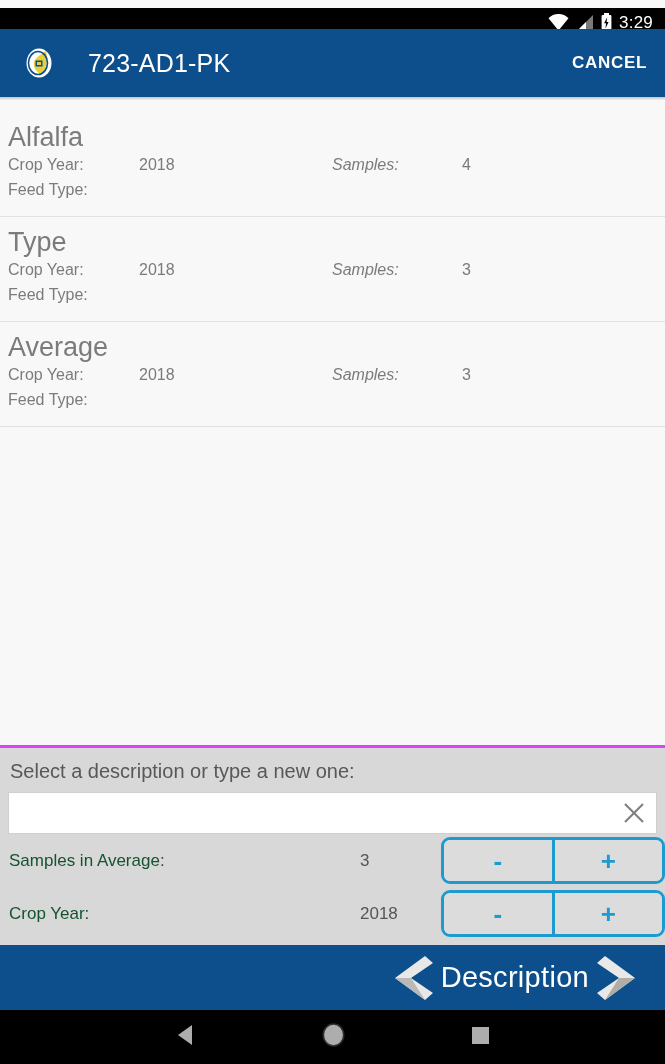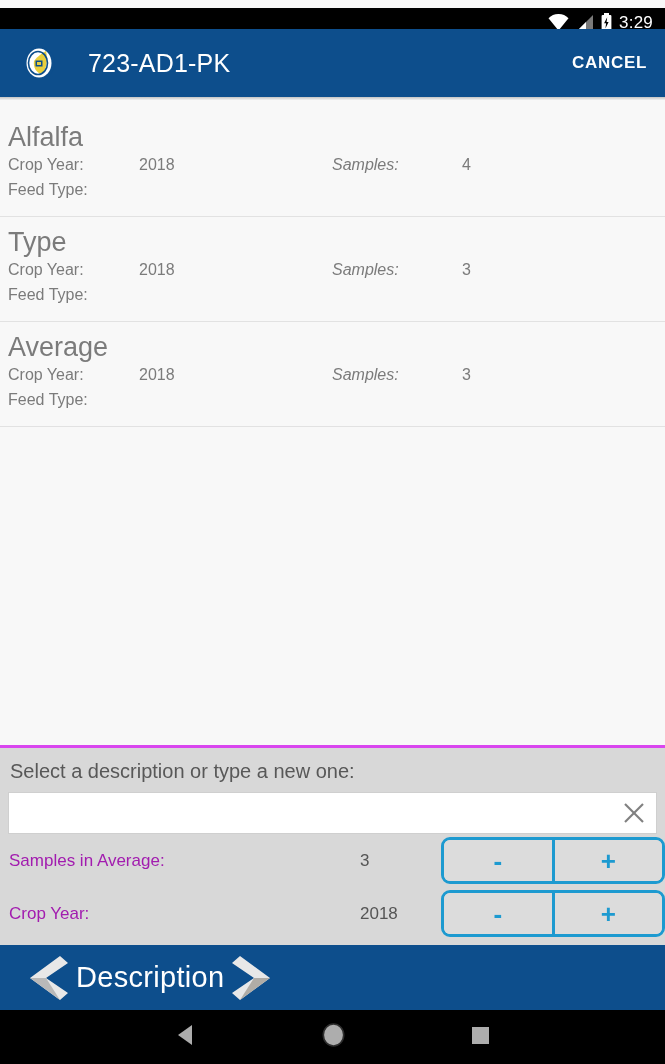--- a/index.html
+++ b/index.html
@@ -78,42 +78,42 @@
     background:transparent; font-size:19px; color:#333;
     padding:0 44px 0 9px; font-family:"Liberation Sans", sans-serif;
   }
   .clear-icon {
     position:absolute; right:9px; top:50%; transform:translateY(-50%);
     width:26px; height:26px; cursor:pointer;
   }
 
   .stepper-row { position:relative; height:53px; }
   .stepper-row .lbl {
-    position:absolute; left:9px; top:17px; font-size:17px; color:#a21caf;
+    position:absolute; left:9px; top:17px; font-size:17px; color:#14532d;
   }
   .stepper-row .val {
     position:absolute; left:360px; top:17px; font-size:17px; color:#555;
   }
   .stepper {
     position:absolute; right:0; top:3px; width:224px; height:47px;
     border:3px solid #1d9ad0; border-radius:9px;
     display:flex; background:#dcdcdc; overflow:hidden;
   }
   .stepper button {
     flex:1; background:#dcdcdc; border:none; cursor:pointer;
     color:#1d9ad0; font-size:26px; font-weight:bold; line-height:1;
     font-family:"Liberation Sans", sans-serif;
   }
   .stepper .sep { width:3px; background:#1d9ad0; flex:0 0 3px; }
 
   
   .bottomnav {
     position:absolute; left:0; bottom:54px; width:665px; height:65px;
     background:#0d4e8c; display:flex; align-items:center;
-    justify-content:flex-start; padding:0 16px;
+    justify-content:flex-end; padding:0 16px;
   }
   .nav-title { color:#fff; font-size:29px; letter-spacing:.3px; }
   .chev { cursor:pointer; }
 
   
   .sysnav {
     position:absolute; left:0; bottom:0; width:665px; height:54px;
     background:#000; display:flex; align-items:center;
     justify-content:center; gap:125px;
   }

